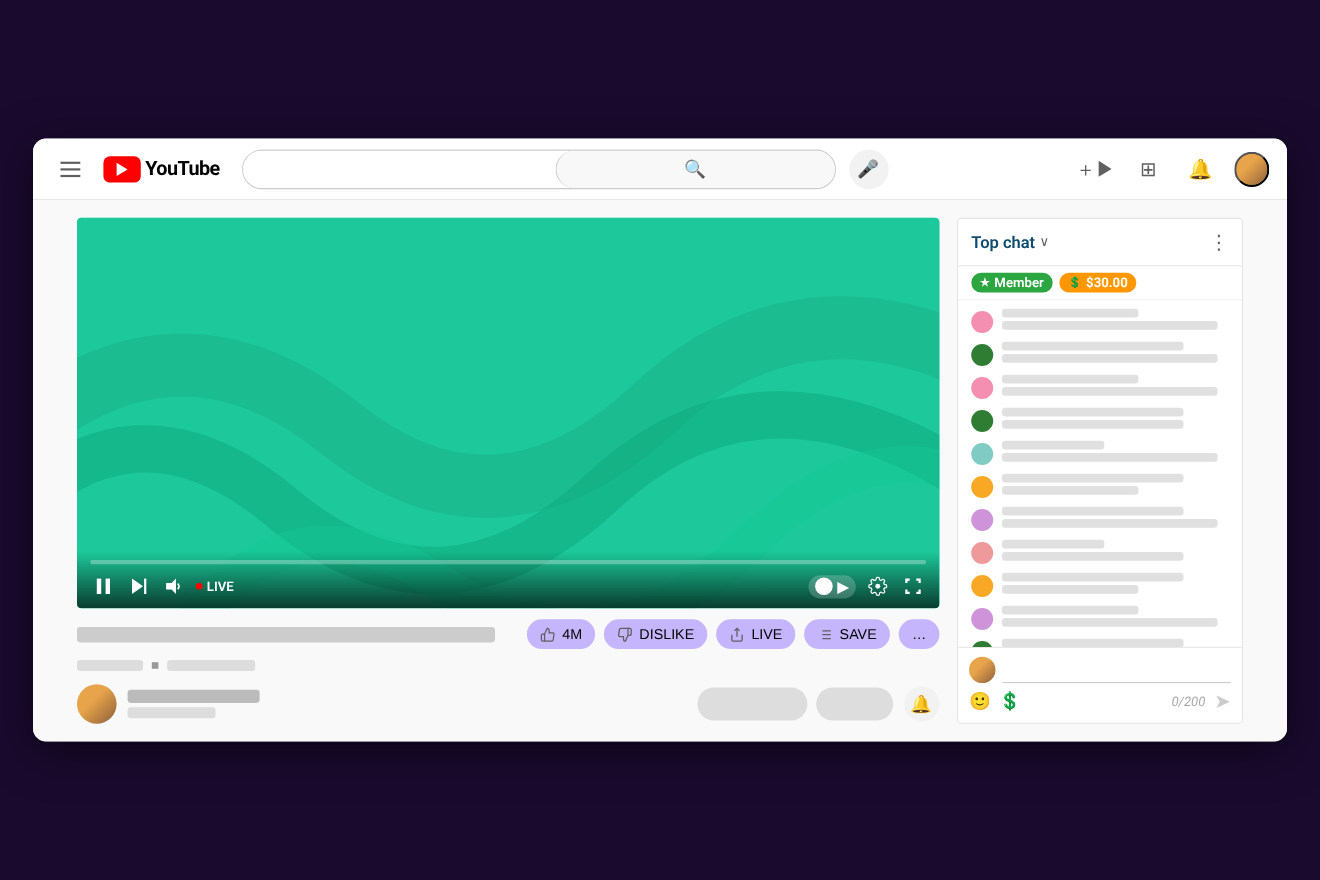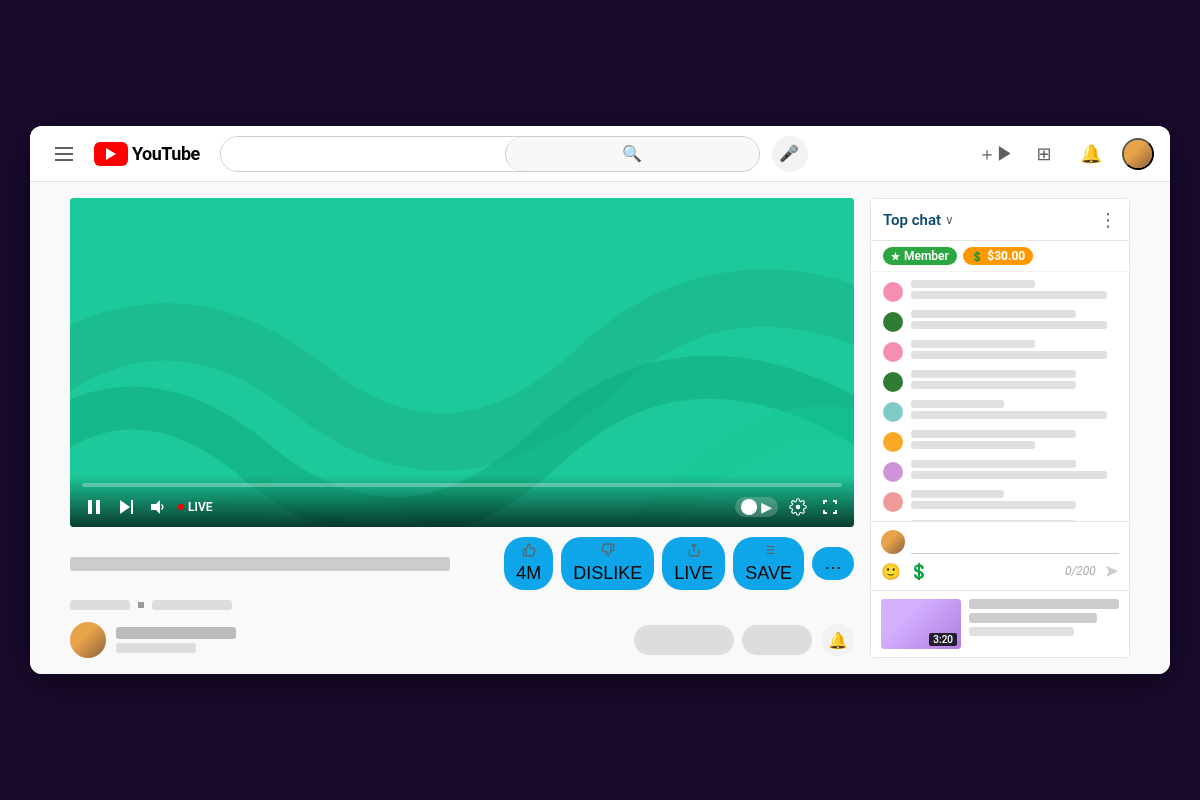--- a/index.html
+++ b/index.html
@@ -164,22 +164,22 @@
       display: flex; align-items: center; gap: 8px;
     }
     .title-placeholder {
       height: 14px; background: #ccc; border-radius: 3px; flex: 1;
     }
     .action-btns {
       display: flex; align-items: center; gap: 8px; margin-left: auto; flex-shrink: 0;
     }
     .action-btn {
       display: flex; align-items: center; gap: 6px; padding: 6px 12px;
-      background: #0ea5e9; border: none; border-radius: 20px; cursor: pointer;
-      font-size: 18px; color: #030303; font-weight: 500; flex-direction: column;
+      background: #c4b5fd; border: none; border-radius: 20px; cursor: pointer;
+      font-size: 13px; color: #030303; font-weight: 500;
     }
     .meta-row {
       display: flex; align-items: center; gap: 8px; margin-top: 4px;
     }
     .meta-placeholder { height: 10px; background: #ddd; border-radius: 3px; }
     .channel-row {
       display: flex; align-items: center; gap: 10px; margin-top: 6px;
     }
     .channel-avatar {
       width: 36px; height: 36px; border-radius: 50%;
@@ -610,26 +610,15 @@
             <span>💲</span>
           </button>
           <span class="char-count">0/200</span>
           <button class="send-btn">
             <span>➤</span>
           </button>
         </div>
       </div>
 
 
-      <div class="rec-video">
-        <div class="rec-thumb">
-          <div class="rec-thumb-art"></div>
-          <span class="rec-duration">3:20</span>
-        </div>
-        <div class="rec-info">
-          <div class="rec-title-line"></div>
-          <div class="rec-title-line" style="width:85%;"></div>
-          <div class="rec-meta-line"></div>
-        </div>
-      </div>
     </div>
   </div>
 </div>
 
 </body></html>

